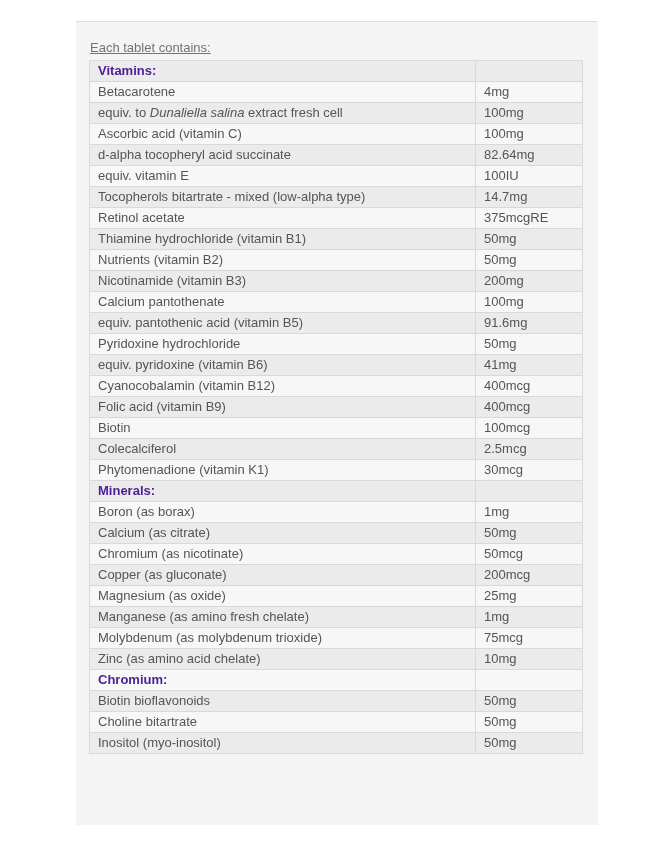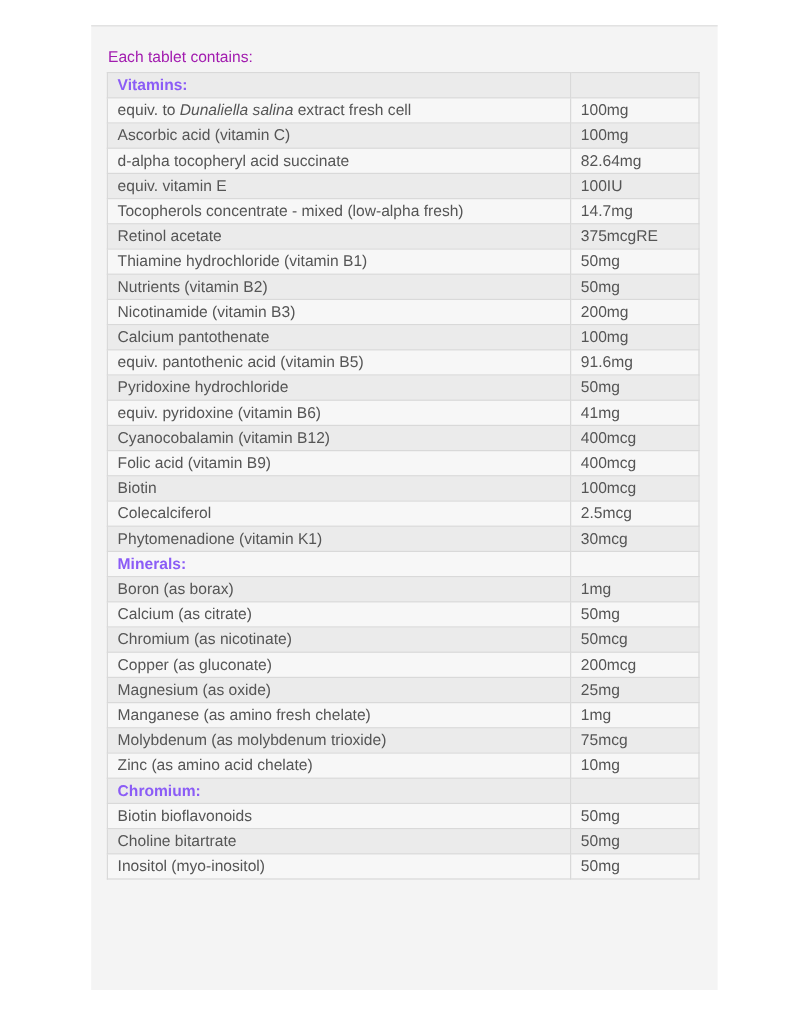--- a/index.html
+++ b/index.html
@@ -19,22 +19,23 @@
     height: 804px;
     box-sizing: border-box;
     background: #f4f4f4;
     border-top: 1px solid #dcdcdc;
     padding: 18px 15px 0 13px;
     overflow: hidden;
   }
   .intro {
     font-size: 13px;
     line-height: 16px;
-    color: #a21caf;
+    color: #737373;
     margin: 0 0 4px 1px;
+    text-decoration: underline;
   }
   table.ingredients {
     border-collapse: collapse;
     width: 494px;
     table-layout: fixed;
     font-size: 13px;
     color: #555555;
   }
   table.ingredients td {
     border: 1px solid #d9d9d9;
@@ -42,53 +43,57 @@
     height: 14px;
     line-height: 14px;
     vertical-align: middle;
     overflow: hidden;
     white-space: nowrap;
   }
   table.ingredients tr:nth-child(odd) td  { background: #ebebeb; }
   table.ingredients tr:nth-child(even) td { background: #f7f7f7; }
   td.c-label { }
   td.c-value { width: 90px; }
-  td.section { font-weight: bold; color: #8b5cf6; }
+  td.section { font-weight: bold; color: #4c1d95; }
   td.sub { padding-left: 60px; }
   em.species { font-style: italic; }
 </style>
 </head>
 <body>
 
 <div class="panel">
   <p class="intro">Each tablet contains:</p>
   <table class="ingredients">
     <tbody>
         <tr>
           <td class="c-label section">Vitamins:</td>
           <td class="c-value"></td>
         </tr>
         <tr>
+          <td class="c-label item">Betacarotene</td>
+          <td class="c-value">4mg</td>
+        </tr>
+        <tr>
           <td class="c-label sub"><span>equiv. to </span><em class="species">Dunaliella salina</em><span> extract fresh cell</span></td>
           <td class="c-value">100mg</td>
         </tr>
         <tr>
           <td class="c-label item">Ascorbic acid (vitamin C)</td>
           <td class="c-value">100mg</td>
         </tr>
         <tr>
           <td class="c-label item">d-alpha tocopheryl acid succinate</td>
           <td class="c-value">82.64mg</td>
         </tr>
         <tr>
           <td class="c-label sub">equiv. vitamin E</td>
           <td class="c-value">100IU</td>
         </tr>
         <tr>
-          <td class="c-label item">Tocopherols concentrate - mixed (low-alpha fresh)</td>
+          <td class="c-label item">Tocopherols bitartrate - mixed (low-alpha type)</td>
           <td class="c-value">14.7mg</td>
         </tr>
         <tr>
           <td class="c-label item">Retinol acetate</td>
           <td class="c-value">375mcgRE</td>
         </tr>
         <tr>
           <td class="c-label item">Thiamine hydrochloride (vitamin B1)</td>
           <td class="c-value">50mg</td>
         </tr>

